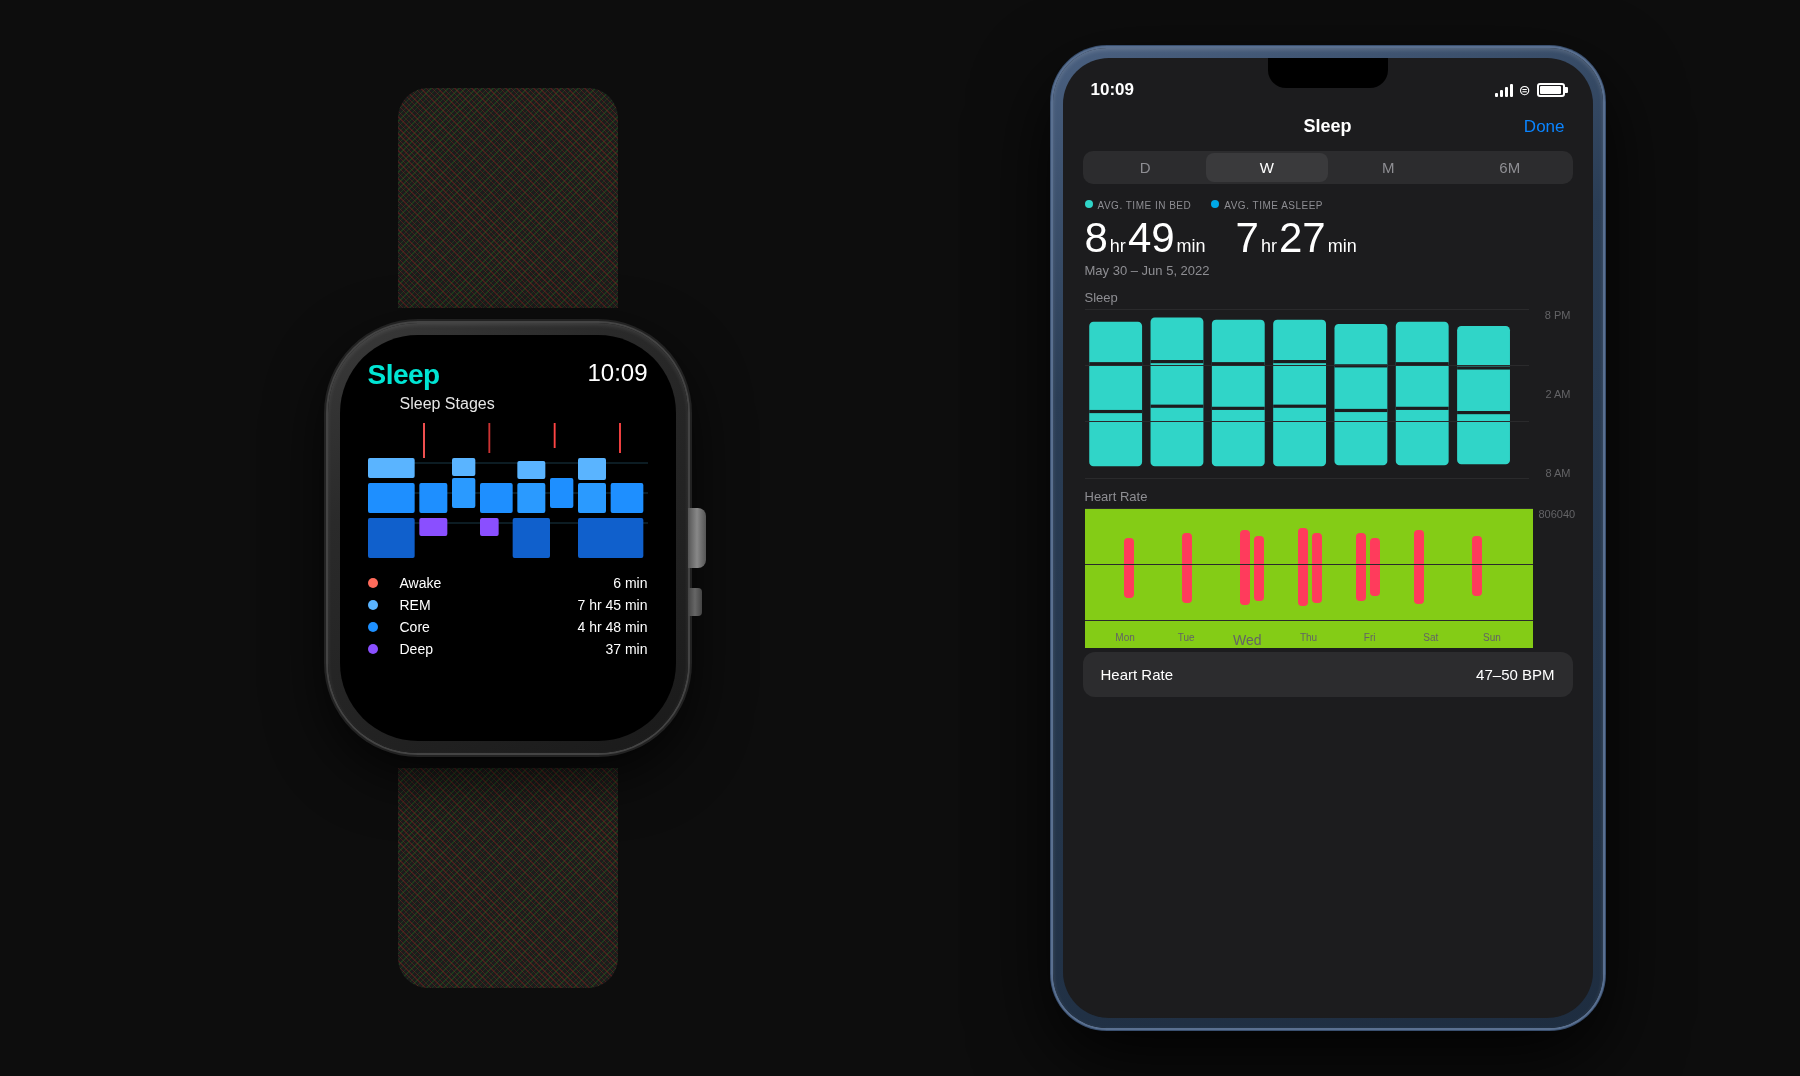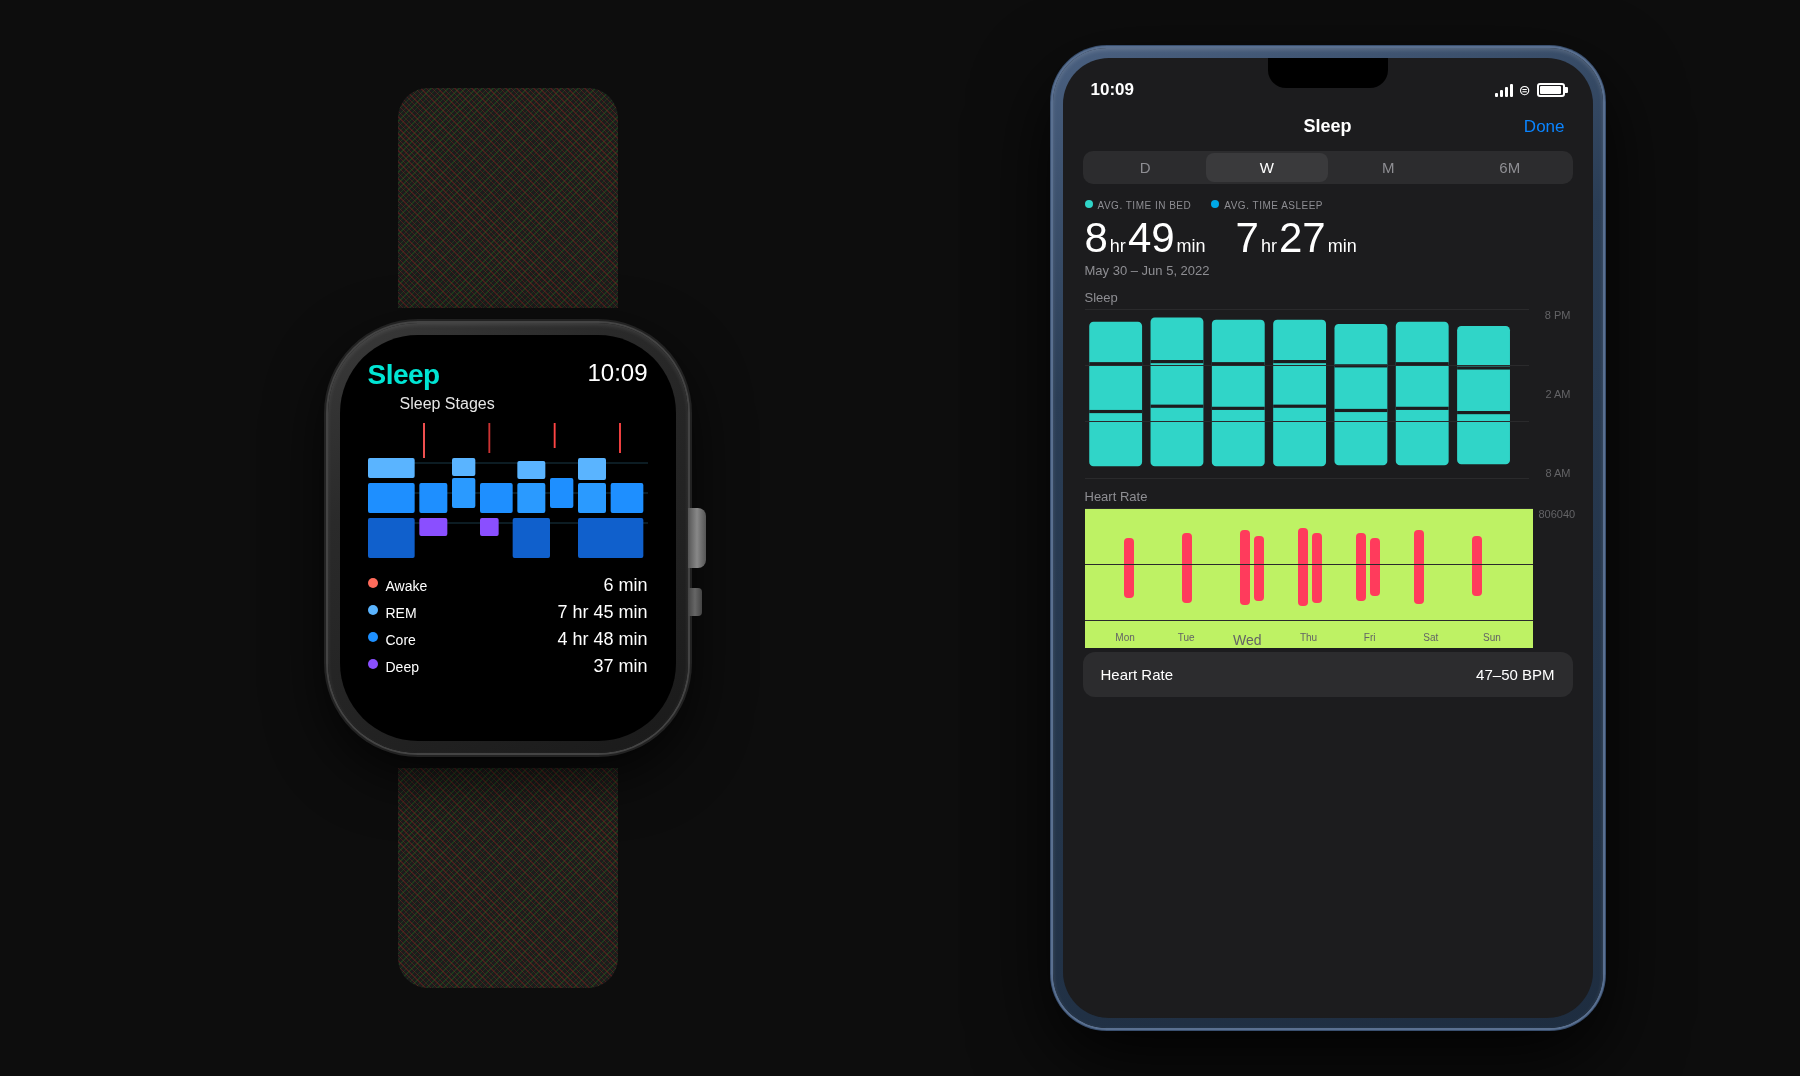--- a/index.html
+++ b/index.html
@@ -174,38 +174,38 @@
 
     .watch-legend-item {
       display: flex;
       align-items: center;
       justify-content: space-between;
       margin-bottom: 6px;
     }
 
     .watch-legend-left {
       display: flex;
-      align-items: flex-start;
-      gap: 8px;
+      align-items: center;
+      gap: 22px;
     }
 
     .legend-dot {
       width: 10px;
       height: 10px;
       border-radius: 50%;
     }
 
     .legend-label {
       color: #fff;
       font-size: 14px;
     }
 
     .legend-value {
       color: #fff;
-      font-size: 18px;
+      font-size: 14px;
       font-weight: 500;
     }
 
     
     .phone-container {
       width: 550px;
       height: 980px;
       position: relative;
     }
 
@@ -703,21 +703,21 @@
               <span class="y-label">8 PM</span>
               <span class="y-label">2 AM</span>
               <span class="y-label">8 AM</span>
             </div>
           </div>
         </div>
 
         <div class="chart-section" style="margin-top:6px;">
           <div class="chart-label">Heart Rate</div>
           <div style="display:flex; height:140px;">
-            <div style="flex:1; position:relative; background:#bef264;text-decoration:underline;">
+            <div style="flex:1; position:relative; background:#84cc16;text-decoration:underline;">
 
               <div style="position:absolute; left:0; right:0; top:0; height:1px; background:#2a2a2c;"></div>
               <div style="position:absolute; left:0; right:0; top:40%; height:1px; background:#2a2a2c;"></div>
               <div style="position:absolute; left:0; right:0; top:80%; height:1px; background:#2a2a2c;"></div>
               <svg width="100%" height="115" viewBox="0 0 420 115" style="display:block;">
 
                 <rect x="25" y="30" width="10" height="60" fill="#ff3b5c" rx="4"></rect>
 
                 <rect x="83" y="25" width="10" height="70" fill="#ff3b5c" rx="4"></rect>
 

